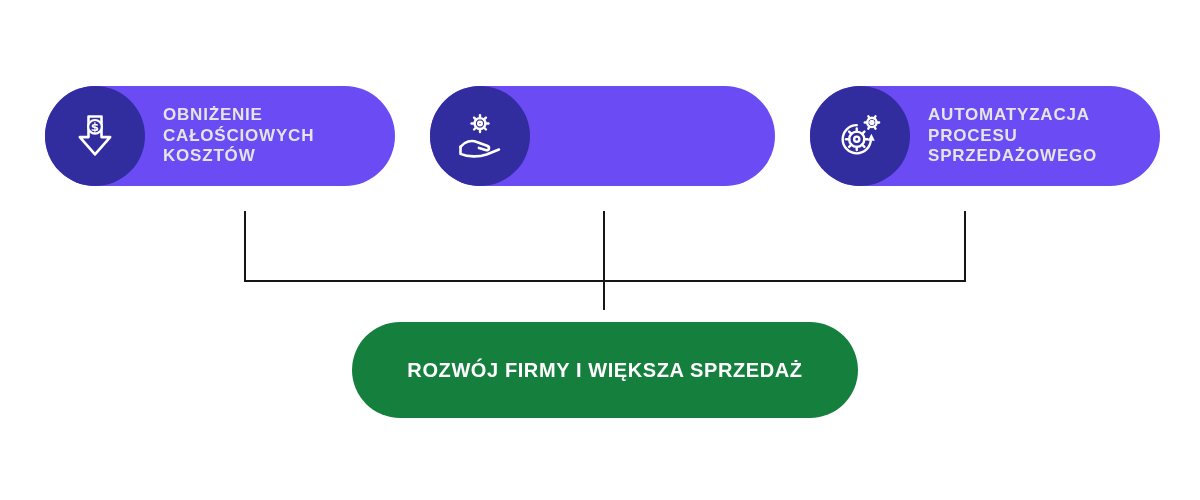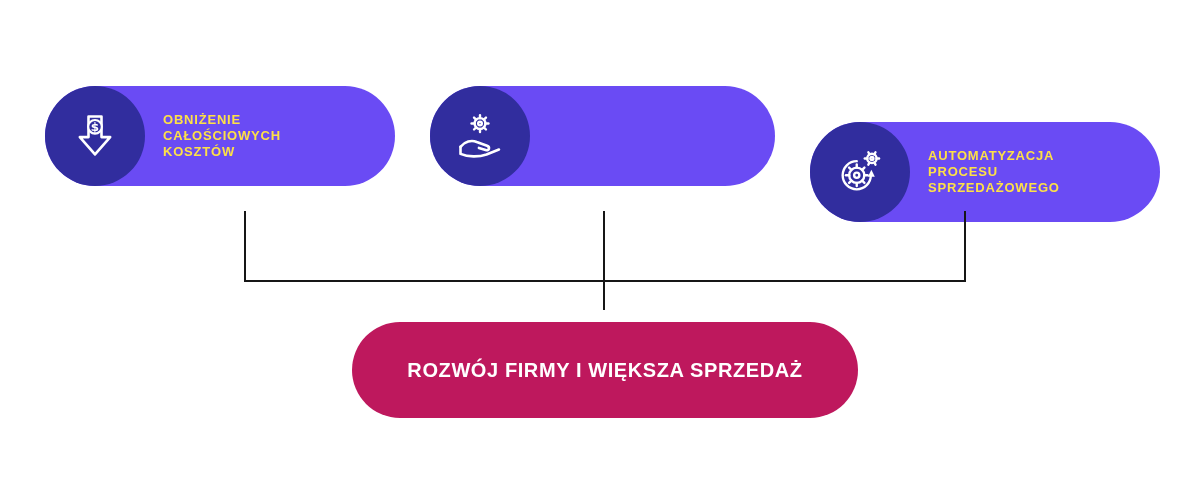--- a/index.html
+++ b/index.html
@@ -9,39 +9,39 @@
   }
   .pill{
     position:absolute;height:100px;background:#6A4BF4;border-radius:50px;
     display:flex;align-items:center;
   }
   .icon-circle{
     position:absolute;left:0;top:0;width:100px;height:100px;border-radius:50%;
     background:#312D9E;display:flex;align-items:center;justify-content:center;
   }
   .benefit-label{
-    margin-left:118px;padding-right:16px;color:#fde047;font-weight:700;
-    font-size:13px;line-height:1.22;letter-spacing:0.8px;white-space:pre-line;
+    margin-left:118px;padding-right:16px;color:#e5e5e5;font-weight:700;
+    font-size:17px;line-height:1.22;letter-spacing:0.8px;white-space:pre-line;
     text-transform:uppercase;
   }
   .line{position:absolute;background:#161616;}
   .vline{width:2px;}
   .hline{height:2px;}
   .result-pill{
     position:absolute;left:352px;top:322px;width:506px;height:96px;
-    background:#be185d;border-radius:48px;display:flex;align-items:center;
+    background:#15803d;border-radius:48px;display:flex;align-items:center;
     justify-content:center;
   }
   .result-label{
     color:#ffffff;font-weight:700;font-size:20px;letter-spacing:0.6px;
     text-transform:uppercase;text-align:center;
   }
   #pill-1{left:45px;top:86px;width:350px;}
   #pill-2{left:430px;top:86px;width:345px;}
-  #pill-3{left:810px;top:86px;width:350px;margin-top:36px;}
+  #pill-3{left:810px;top:86px;width:350px;}
 </style>
 </head>
 <body>
 
 <div class="canvas">
 
   <div class="pill" id="pill-1">
     <div class="icon-circle">
       <svg width="52" height="52" viewBox="0 0 48 48">
         <path d="M18 6 H30 V25 H38 L24 41 L10 25 H18 Z" fill="none" stroke="#fff" stroke-width="2.4" stroke-linejoin="round"></path>

